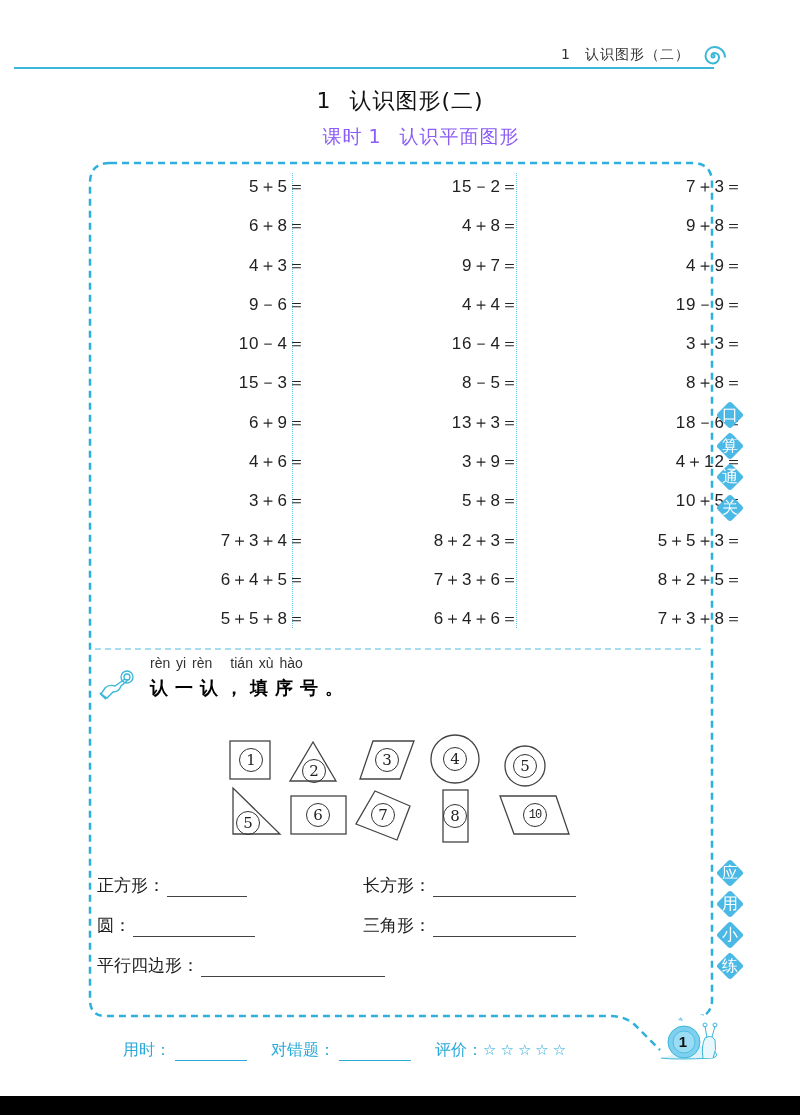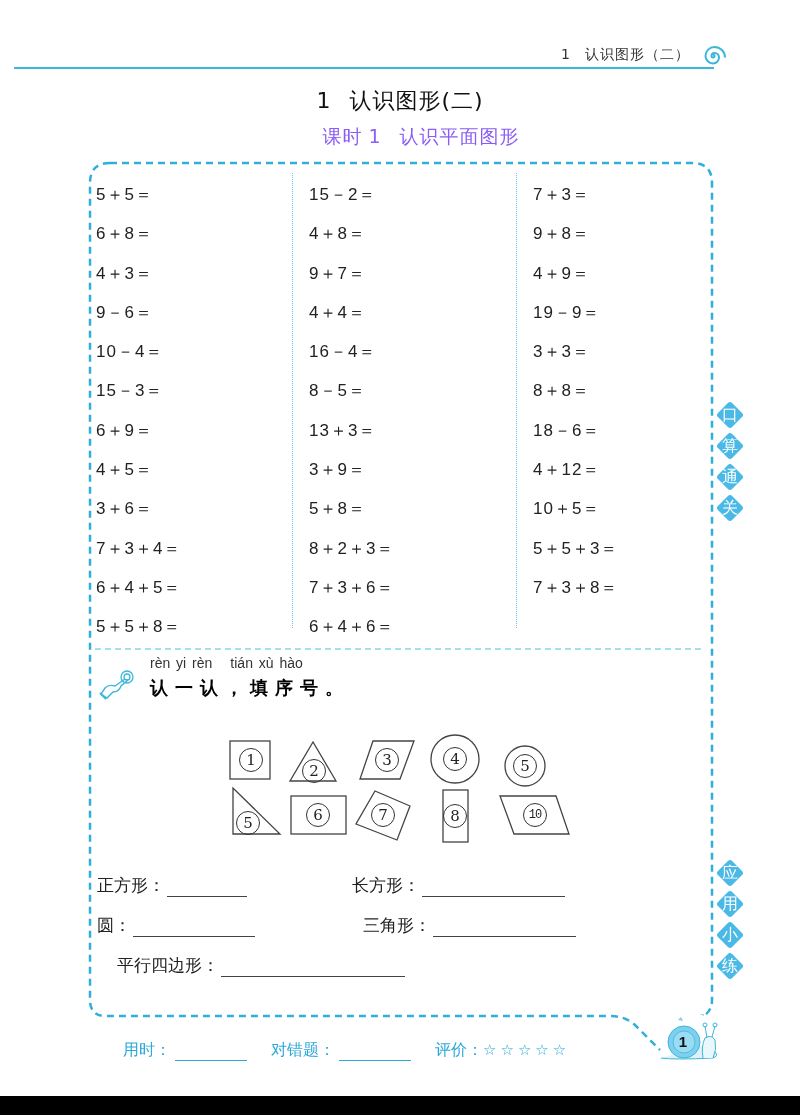--- a/index.html
+++ b/index.html
@@ -18,21 +18,21 @@
   .title { position: absolute; top: 86px; left: 0; width: 800px; text-align: center; font-size: 22px; color: #111; letter-spacing: 1px; }
   .title .num { margin-right: 18px; }
   .subtitle { position: absolute; top: 124px; left: 0; width: 800px; text-align: center; font-size: 19px; color: #8b5cf6; letter-spacing: 1px; margin-left: 21px; }
   .subtitle .num { margin: 0 18px 0 6px; }
 
   
   .frame { position: absolute; left: 0; top: 0; width: 800px; height: 1096px; pointer-events: none; }
 
   
   .calc { position: absolute; left: 92px; top: 163px; width: 610px; height: 470px; }
-  .calc-col { position: absolute; top: 12px; width: 210px; }
+  .calc-col { position: absolute; top: 4px; width: 210px; text-align: right; }
   .calc-col.c0 { left: 4px; }
   .calc-col.c1 { left: 217px; }
   .calc-col.c2 { left: 441px; }
   .calc-item { height: 39.3px; line-height: 39px; font-family: "Liberation Sans", sans-serif; font-size: 17px; color: #222; letter-spacing: 1px; }
   .vsep { position: absolute; top: 10px; width: 0; height: 455px; border-left: 1px dotted #69c4e4; }
   .vsep.s1 { left: 200px; }
   .vsep.s2 { left: 424px; }
 
   
   .pinyin { position: absolute; top: 655px; left: 150px; font-family: "Liberation Sans", sans-serif; font-size: 14px; color: #333; word-spacing: 2px; text-align: center; }
@@ -92,21 +92,21 @@
     <div class="vsep s1"></div>
     <div class="vsep s2"></div>
     <div class="calc-col c0">
       <div class="calc-item">5＋5＝</div>
       <div class="calc-item">6＋8＝</div>
       <div class="calc-item">4＋3＝</div>
       <div class="calc-item">9－6＝</div>
       <div class="calc-item">10－4＝</div>
       <div class="calc-item">15－3＝</div>
       <div class="calc-item">6＋9＝</div>
-      <div class="calc-item">4＋5＝</div>
+      <div class="calc-item">4＋6＝</div>
       <div class="calc-item">3＋6＝</div>
       <div class="calc-item">7＋3＋4＝</div>
       <div class="calc-item">6＋4＋5＝</div>
       <div class="calc-item">5＋5＋8＝</div>
     </div>
     <div class="calc-col c1">
       <div class="calc-item">15－2＝</div>
       <div class="calc-item">4＋8＝</div>
       <div class="calc-item">9＋7＝</div>
       <div class="calc-item">4＋4＝</div>
@@ -123,20 +123,21 @@
       <div class="calc-item">7＋3＝</div>
       <div class="calc-item">9＋8＝</div>
       <div class="calc-item">4＋9＝</div>
       <div class="calc-item">19－9＝</div>
       <div class="calc-item">3＋3＝</div>
       <div class="calc-item">8＋8＝</div>
       <div class="calc-item">18－6＝</div>
       <div class="calc-item">4＋12＝</div>
       <div class="calc-item">10＋5＝</div>
       <div class="calc-item">5＋5＋3＝</div>
+      <div class="calc-item">8＋2＋5＝</div>
       <div class="calc-item">7＋3＋8＝</div>
     </div>
   </div>
 
   <div class="side-tab" style="top:401px;">
     <div class="diamond">
         <span>口</span>
       </div>
     <div class="diamond">
         <span>算</span>
@@ -195,30 +196,30 @@
   <div class="shape-label" style="left:513px;top:754px;">5</div>
   <div class="shape-label" style="left:236px;top:811px;">5</div>
   <div class="shape-label" style="left:306px;top:803px;">6</div>
   <div class="shape-label" style="left:371px;top:803px;">7</div>
   <div class="shape-label" style="left:443px;top:804px;">8</div>
   <div class="shape-label small" style="left:523px;top:803px;font-family:Liberation Mono, monospace;">10</div>
 
   <div class="fill-row" style="left:97px;top:874px;">
     <span>正方形：</span><span class="fill-line" style="width:80px;"></span>
   </div>
-  <div class="fill-row" style="left:352px;top:874px;">
+  <div class="fill-row" style="left:363px;top:874px;">
     <span>长方形：</span><span class="fill-line" style="width:143px;"></span>
   </div>
   <div class="fill-row" style="left:97px;top:914px;">
     <span>圆：</span><span class="fill-line" style="width:122px;"></span>
   </div>
   <div class="fill-row" style="left:363px;top:914px;">
     <span>三角形：</span><span class="fill-line" style="width:143px;"></span>
   </div>
-  <div class="fill-row" style="left:97px;top:954px;margin-left:20px;">
+  <div class="fill-row" style="left:97px;top:954px;">
     <span>平行四边形：</span><span class="fill-line" style="width:184px;"></span>
   </div>
 
   <div class="footer">
     <span>用时：</span><span class="blank"></span><span>对错题：</span><span class="blank"></span><span>评价：</span><span class="stars">☆☆☆☆☆</span>
   </div>
 
   <svg class="snail" viewBox="0 0 70 50">
     <path d="M6 44 Q20 46 58 44 Q64 42 60 38 L55 30" fill="#dff2fb" stroke="#3bb7d8" stroke-width="1"></path>
     <circle cx="29" cy="28" r="16" fill="#7fd0f0" stroke="#3bb7d8" stroke-width="1"></circle>

